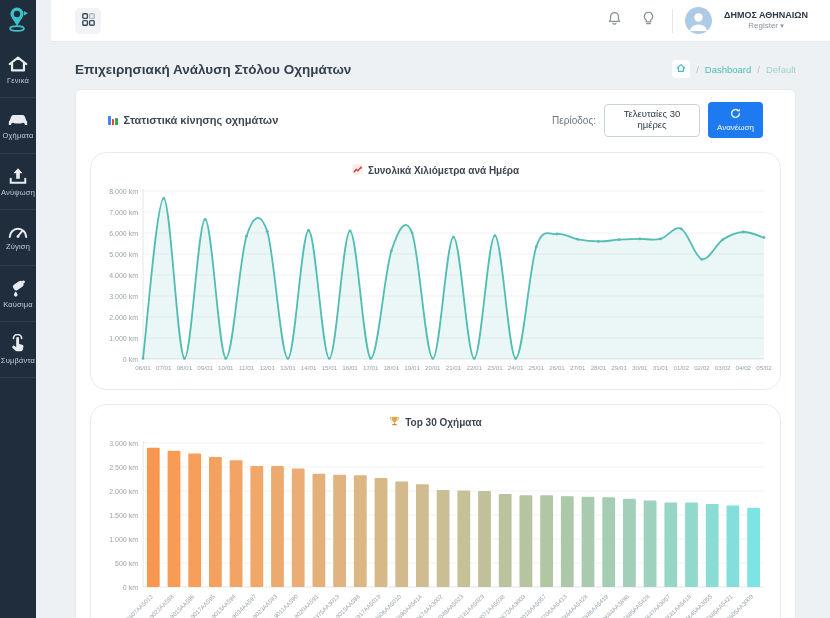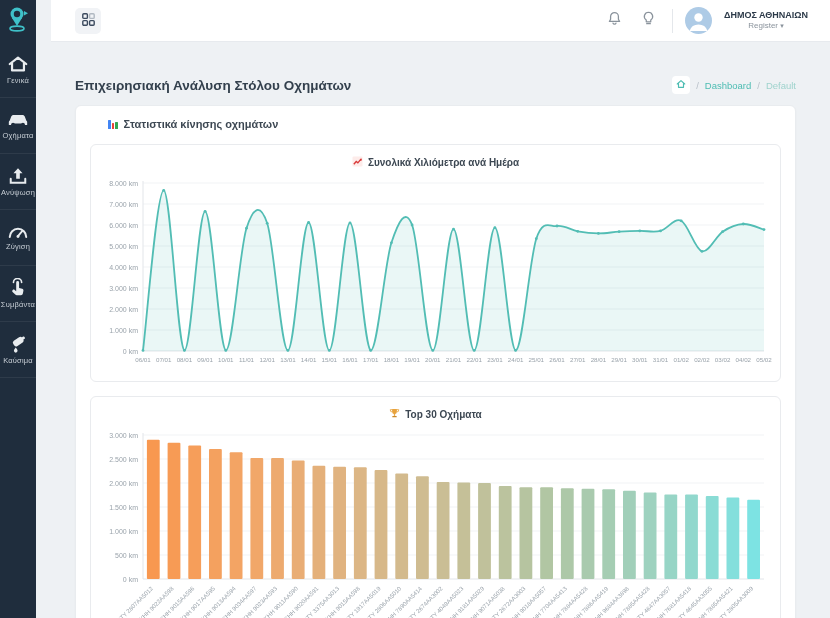--- a/index.html
+++ b/index.html
@@ -29,21 +29,21 @@
   .v-div { width:1px; height:24px; background:#e4e7eb; }
   .avatar { width:27px; height:27px; border-radius:50%; background:#aecbe6;
     display:flex; align-items:center; justify-content:center; overflow:hidden; }
   .user-block { line-height:1.2;text-align:center; }
   .user-name { font-size:9px; font-weight:bold; color:#2c3a49; }
   .user-role { font-size:8px; color:#8a939c; }
   .caret { font-size:7px; color:#8a939c; }
 
   
   .content { margin-left:51px; height:576px; background:#eef1f4; }
-  .page-head { display:flex; align-items:center; padding:27px 34px 11px 24px;margin-top:7px; }
+  .page-head { display:flex; align-items:center; padding:18px 34px 11px 24px; }
   .page-title { font-size:13.5px; font-weight:bold; color:#33404d; }
   .breadcrumb { margin-left:auto; display:flex; align-items:center; gap:6px;
     font-size:9.5px; }
   .crumb-home { width:18px; height:18px; background:#fff; border-radius:4px;
     display:flex; align-items:center; justify-content:center; cursor:pointer; }
   .crumb-sep { color:#b9c1c9; }
   .crumb-strong { color:#4cbcb2; font-weight:normal; cursor:pointer; }
   .crumb-light { color:#9fd3cd; }
 
   .main-card { margin:0 34px 0 24px; background:#fff; border:1px solid #e9ecef;
@@ -54,21 +54,21 @@
   .head-right { margin-left:auto; display:flex; align-items:center; gap:8px; }
   .period-label { font-size:10px; color:#6d7680; }
   .period-select { width:96px; height:33px; border:1px solid #ccd2d9; border-radius:4px;
     background:#fff; font-size:9.5px; color:#2e3a46; display:flex; align-items:center;
     justify-content:center; text-align:center; line-height:1.15; padding:0 4px;
     cursor:pointer; }
   .refresh-btn { width:55px; height:36px; background:#1e7af0; border:none; border-radius:4px;
     color:#fff; font-size:8px; display:flex; flex-direction:column; align-items:center;
     justify-content:center; gap:2px; cursor:pointer; font-family:inherit; }
 
-  .chart-card { margin:0 14px 14px; border:1px solid #e9ebee; border-radius:6px;
+  .chart-card { margin:0 14px 14px; border:1px solid #e9ebee; border-radius:16px;
     padding:8px 10px 6px; background:#fff; }
   .chart-title { text-align:center; font-size:10px; font-weight:bold; color:#3c4752;
     padding:3px 0 6px; display:flex; align-items:center; justify-content:center; gap:5px; }
   .chart-title svg { flex:0 0 auto; }
   svg text { font-family:"Liberation Sans","DejaVu Sans",sans-serif; }
 
   
   .mini-bars { display:inline-flex; align-items:flex-end; gap:1px; height:10px; }
   .mini-bars i { display:block; width:2.5px; border-radius:0.5px; }
   .mini-bars .b1 { height:9px;  background:#4285f4; }
@@ -128,38 +128,38 @@
           <line x1="12" y1="12" x2="17" y2="6" stroke="#e8ecef" stroke-width="2" stroke-linecap="round"></line>
           <circle cx="12" cy="12.5" r="1.6" fill="#e8ecef"></circle>
         </svg>
     </span>
     <span class="lbl">Ζύγιση</span>
   </div>
 
   <div class="side-item">
     <span>
       <svg width="20" height="19" viewBox="0 0 22 21">
-          <path d="M6 5 a4.5 4.5 0 0 1 9 0" fill="none" stroke="#e8ecef" stroke-width="1.8" stroke-linecap="round"></path>
-          <path d="M9 5 a1.6 1.6 0 0 1 3.2 0 v6 l3.4 1 c1 .3 1.6 1.2 1.4 2.2 l-.7 3.3 c-.2 1-1 1.6-2 1.6 h-4.6 c-.7 0-1.3-.3-1.7-.8 L5 15.5 c-.6-.7-.5-1.7.2-2.3 .6-.5 1.5-.5 2.1 0 l1.7 1.4 Z" fill="#e8ecef"></path>
-        </svg>
-    </span>
-    <span class="lbl">Συμβάντα</span>
-  </div>
-
-  <div class="side-item">
-    <span>
-      <svg width="20" height="19" viewBox="0 0 22 21">
           <g transform="rotate(-35 11 8)">
             <rect x="5" y="5" width="12" height="7" rx="2.5" fill="#e8ecef"></rect>
             <rect x="15.5" y="7" width="4" height="3" rx="1" fill="#e8ecef"></rect>
           </g>
           <path d="M8.5 15 c1.2 1.6 2 2.6 2 3.6 a2 2 0 0 1 -4 0 c0-1 .8-2 2-3.6 z" fill="#e8ecef"></path>
         </svg>
     </span>
     <span class="lbl">Καύσιμα</span>
+  </div>
+
+  <div class="side-item">
+    <span>
+      <svg width="20" height="19" viewBox="0 0 22 21">
+          <path d="M6 5 a4.5 4.5 0 0 1 9 0" fill="none" stroke="#e8ecef" stroke-width="1.8" stroke-linecap="round"></path>
+          <path d="M9 5 a1.6 1.6 0 0 1 3.2 0 v6 l3.4 1 c1 .3 1.6 1.2 1.4 2.2 l-.7 3.3 c-.2 1-1 1.6-2 1.6 h-4.6 c-.7 0-1.3-.3-1.7-.8 L5 15.5 c-.6-.7-.5-1.7.2-2.3 .6-.5 1.5-.5 2.1 0 l1.7 1.4 Z" fill="#e8ecef"></path>
+        </svg>
+    </span>
+    <span class="lbl">Συμβάντα</span>
   </div>
 </aside>
 
 <header class="topbar">
   <div class="grid-btn">
     <span>
       <svg width="13" height="13" viewBox="0 0 13 13">
           <rect x="0.8" y="0.8" width="4.6" height="4.6" rx="1" fill="none" stroke="#3c4b5f" stroke-width="1.4"></rect>
           <rect x="7.6" y="0.8" width="4.6" height="4.6" rx="1" fill="none" stroke="#b0b8c1" stroke-width="1.4"></rect>
           <rect x="0.8" y="7.6" width="4.6" height="4.6" rx="1" fill="none" stroke="#3c4b5f" stroke-width="1.4"></rect>
@@ -221,20 +221,33 @@
   <section class="main-card">
 
     <div class="card-head">
       <div class="panel-title">
         <span class="mini-bars">
             <i class="b1"></i>
             <i class="b2"></i>
             <i class="b3"></i>
           </span>
         <span>Στατιστικά κίνησης οχημάτων</span>
+      </div>
+      <div class="head-right">
+        <span class="period-label">Περίοδος:</span>
+        <div class="period-select">Τελευταίες 30 ημέρες</div>
+        <button class="refresh-btn">
+          <span>
+            <svg width="11" height="11" viewBox="0 0 14 14">
+                <path d="M12 7 a5 5 0 1 1 -1.7 -3.8" fill="none" stroke="#fff" stroke-width="1.7" stroke-linecap="round"></path>
+                <path d="M12.5 0.8 v3.4 h-3.4 z" fill="#fff"></path>
+              </svg>
+          </span>
+          <span>Ανανέωση</span>
+        </button>
       </div>
     </div>
 
     <div class="chart-card">
       <div class="chart-title">
         <span>
           <svg width="11" height="11" viewBox="0 0 12 12">
               <rect x="0.5" y="0.5" width="11" height="11" rx="1.5" fill="#fdecea"></rect>
               <polyline points="2,9 4.6,6 6.4,7.5 10,3.2" fill="none" stroke="#d93a3a" stroke-width="1.5"></polyline>
               <path d="M10.5 2.5 v2.6 h-2.6 z" fill="#d93a3a"></path>

